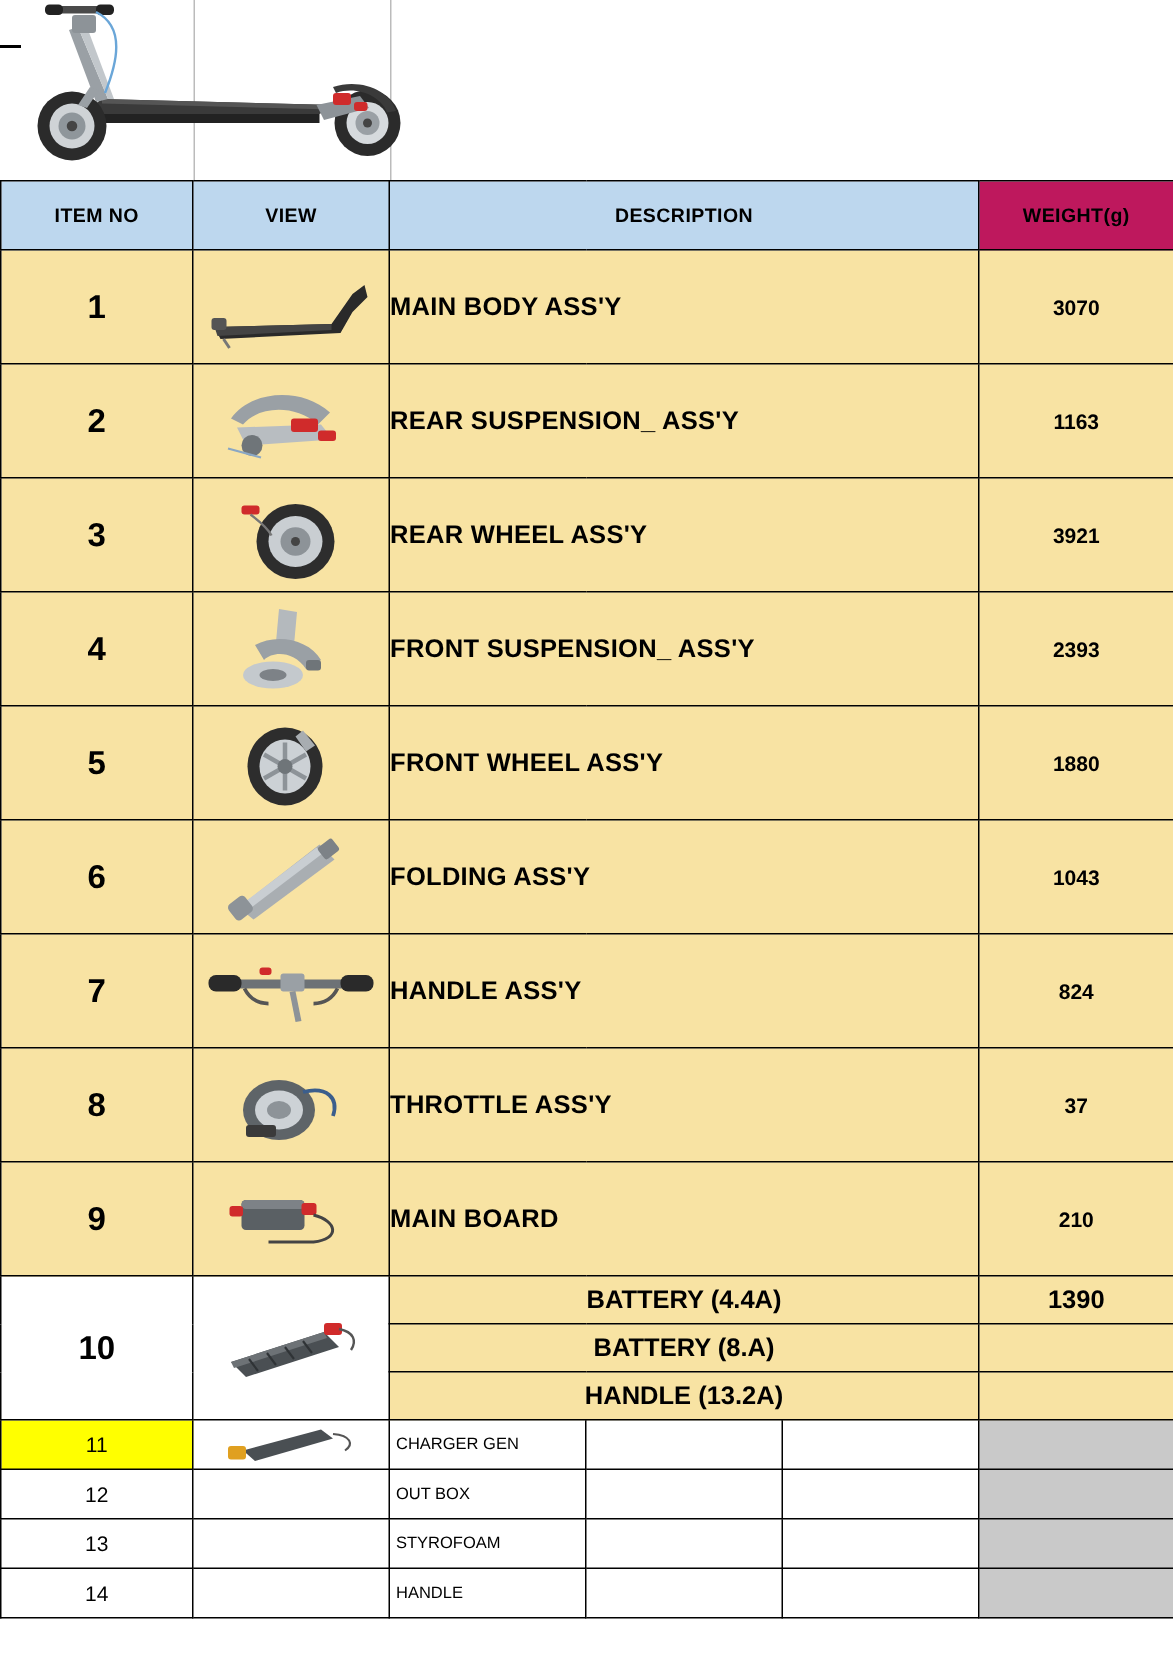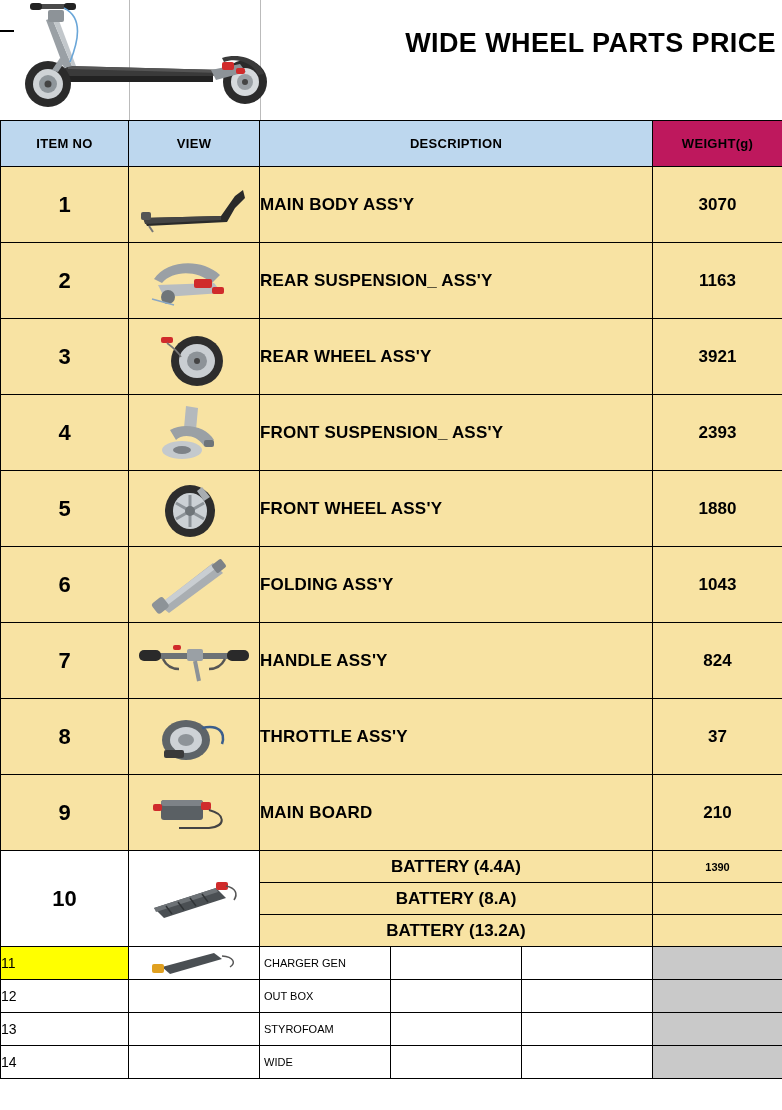--- a/index.html
+++ b/index.html
@@ -97,51 +97,51 @@
     padding: 2px;
   }
   td.desc {
     text-align: left;
     font-size: 17px;
     font-weight: bold;
     letter-spacing: 0.2px;
   }
   td.weight {
     text-align: center;
-    font-size: 17px;
+    font-size: 14px;
     font-weight: bold;
     vertical-align: bottom;
     padding-bottom: 6px;
   }
 
   
   tr.batt td.bdesc {
     background: #f8e3a3;
     height: 32px;
     text-align: center;
     font-size: 17px;
     font-weight: bold;
     margin-top: 20px;
   }
   tr.batt td.bwt {
     background: #f8e3a3;
     text-align: center;
-    font-size: 11px;
+    font-size: 17px;
     font-weight: bold;
   }
 
   
   tr.plain td {
     height: 33px;
     background: #ffffff;
     font-size: 11px;
     vertical-align: middle;
   }
   tr.plain td.itemno-sm {
-    text-align: left;
+    text-align: center;
     font-size: 14px;
     font-weight: normal;
   }
   tr.plain td.itemno-sm.hl { background: #ffff00; }
   tr.plain td.desc-sm {
     padding-left: 4px;
     text-align: left;
     font-size: 11px;
     font-weight: normal;
   }
@@ -188,21 +188,20 @@
     <circle cx="237" cy="80" r="8" fill="#9aa0a5"></circle>
     <circle cx="237" cy="80" r="3" fill="#444"></circle>
 
     <path d="M203 68 L232 62 L238 70 L208 78 Z" fill="#8d9398"></path>
     <rect x="214" y="60" width="12" height="8" rx="2" fill="#d02b2b"></rect>
     <rect x="228" y="66" width="9" height="6" rx="2" fill="#d02b2b"></rect>
 
     <path d="M214 56 C 232 50, 252 58, 256 72 L250 73 C 246 62, 230 55, 216 60 Z" fill="#3a3a3a"></path>
   </svg>
 
-  <div class="header-title">WIDE WHEEL PARTS PRICE</div>
 </div>
 
 <table class="parts">
   <colgroup>
     <col class="c-item">
       <col class="c-view">
       <col class="c-desc">
       <col class="c-d2">
       <col class="c-d3">
       <col class="c-wt">
@@ -376,21 +375,21 @@
         </svg>
       </td>
       <td class="bdesc" colspan="3">BATTERY (4.4A)</td>
       <td class="bwt">1390</td>
     </tr>
     <tr class="batt">
       <td class="bdesc" colspan="3">BATTERY (8.A)</td>
       <td class="bwt"></td>
     </tr>
     <tr class="batt">
-      <td class="bdesc" colspan="3">BATTERY (13.2A)</td>
+      <td class="bdesc" colspan="3">HANDLE (13.2A)</td>
       <td class="bwt"></td>
     </tr>
 
     <tr class="plain">
       <td class="itemno-sm hl">11</td>
       <td class="viewcell">
         <svg class="thumb" width="100" height="32" viewBox="0 0 100 32">
           <path d="M18 20 L70 6 L78 12 L26 27 Z" fill="#4a4f53"></path>
           <rect x="8" y="17" width="12" height="9" rx="2" fill="#e0a020"></rect>
           <path d="M78 9 C 90 10, 92 16, 86 20" stroke="#555" stroke-width="1.4" fill="none"></path>
@@ -416,20 +415,20 @@
       <td class="viewcell"></td>
       <td class="desc-sm">STYROFOAM</td>
       <td></td>
       <td></td>
       <td class="grey"></td>
     </tr>
 
     <tr class="plain">
       <td class="itemno-sm">14</td>
       <td class="viewcell"></td>
-      <td class="desc-sm">WIDE</td>
+      <td class="desc-sm">HANDLE</td>
       <td></td>
       <td></td>
       <td class="grey"></td>
     </tr>
 
   </tbody>
 </table>
 
 </body></html>

